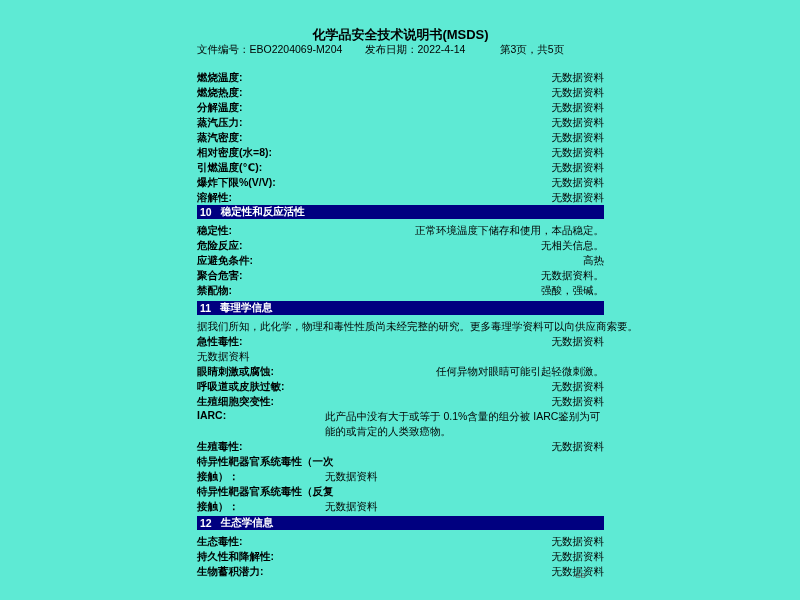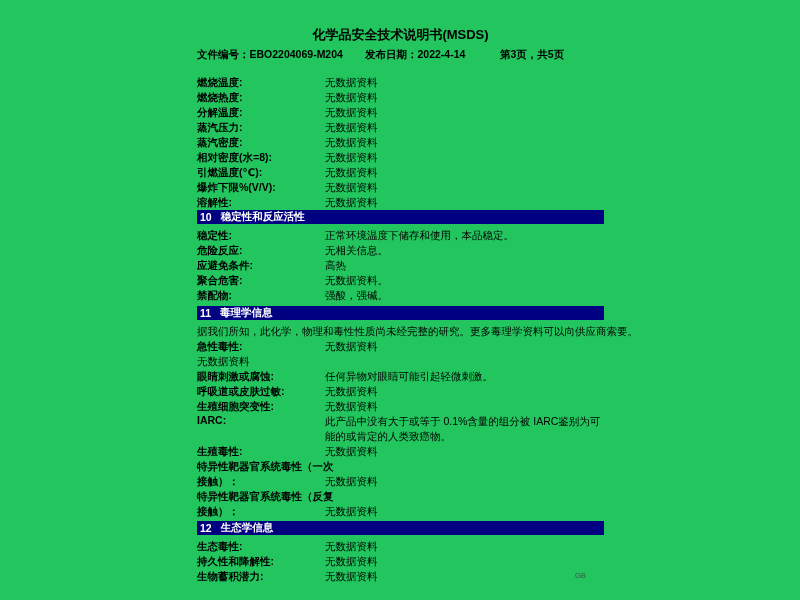--- a/index.html
+++ b/index.html
@@ -4,21 +4,21 @@
 <style>
   html, body {
     margin: 0;
     padding: 0;
     background: #ffffff;
   }
   .page {
     position: relative;
     width: 800px;
     height: 600px;
-    background: #22c55e;
+    background: #5eead4;
     font-family: "Liberation Sans", "DejaVu Sans", sans-serif;
     color: #000000;
     overflow: hidden;
   }
   .content {
     position: absolute;
     left: 197px;
     top: 0;
     width: 407px;
     font-size: 10.5px;
@@ -27,32 +27,32 @@
     margin-top: 26px;
     text-align: center;
     font-size: 13px;
     font-weight: bold;
     line-height: 17px;
     white-space: nowrap;
   }
   .meta {
     position: relative;
     height: 13px;
-    margin-top: 5px;
-    font-weight: bold;
+    font-weight: normal;
     white-space: nowrap;
   }
   .meta-file   { position: absolute; left: 0; }
   .meta-date   { position: absolute; left: 168px; }
   .meta-pages  { position: absolute; left: 303px; }
 
   .props { margin-top: 14px; }
   .row {
     display: flex;
     line-height: 15px;
+    justify-content: space-between;
   }
   .row .label {
     width: 128px;
     flex-shrink: 0;
     font-weight: bold;
   }
   .row .value {
     font-weight: normal;
   }
   .section-bar {

